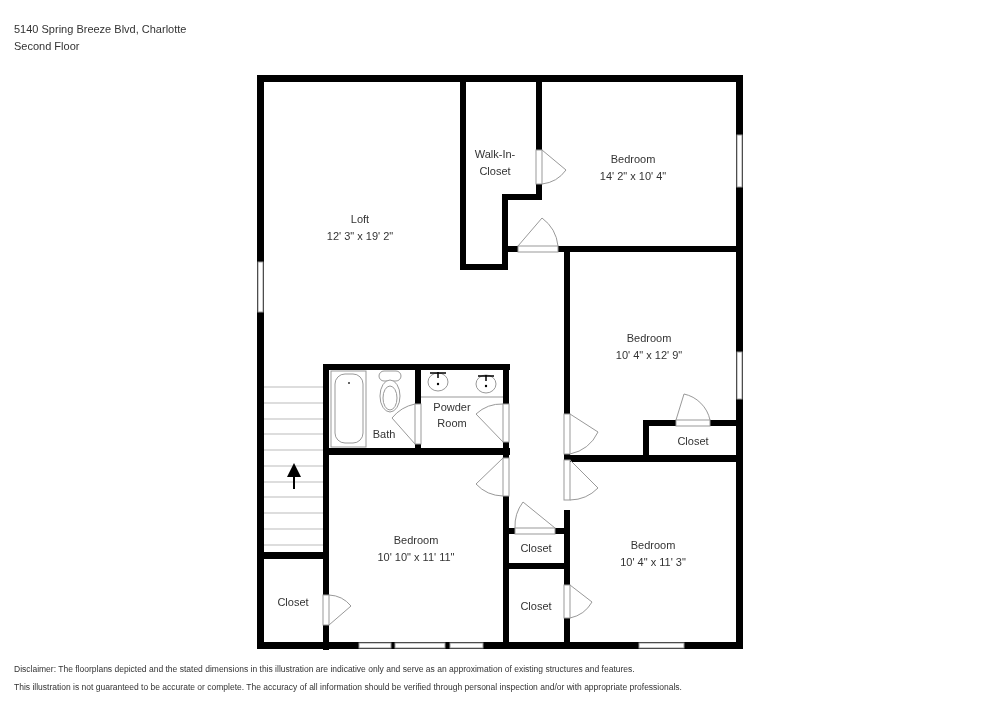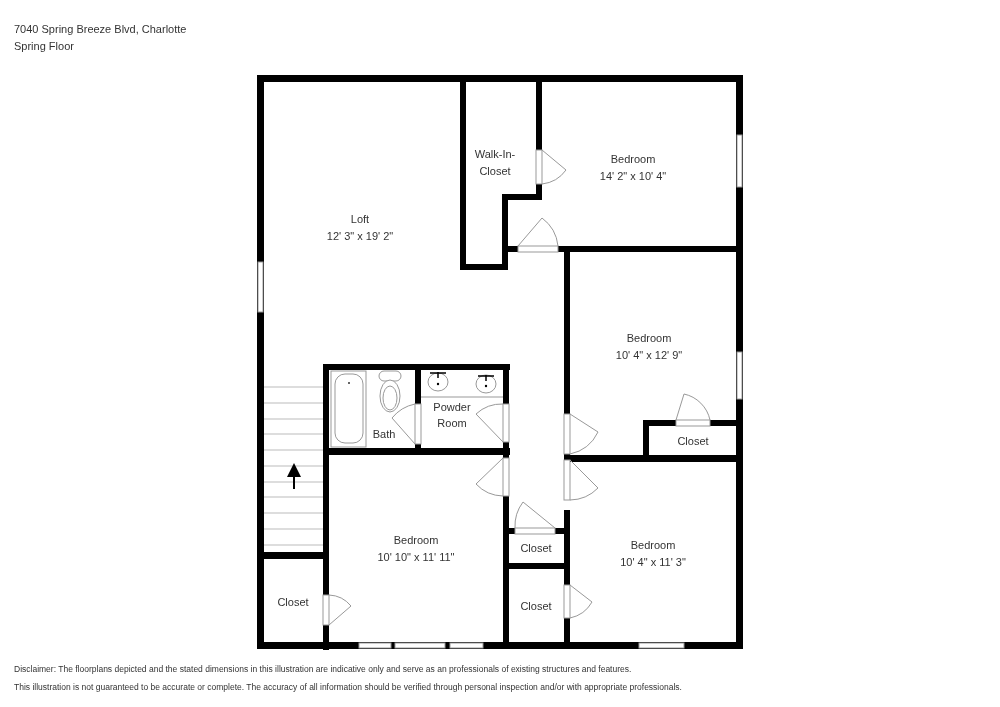--- a/index.html
+++ b/index.html
@@ -9,22 +9,22 @@
   .disclaimer { position: absolute; left: 14px; font-size: 8.5px; color: #333; white-space: nowrap; }
   #d1 { top: 664px; }
   #d2 { top: 682px; text-align: center; }
   svg { position: absolute; left: 0; top: 0; }
   .lbl { font-family: "Liberation Sans", sans-serif; font-size: 11px; fill: #333; text-anchor: middle; }
 </style>
 </head>
 <body>
 
 <div class="header">
-  <div>7040 Spring Breeze Blvd, Charlotte</div>
-  <div>Spring Floor</div>
+  <div>5140 Spring Breeze Blvd, Charlotte</div>
+  <div>Second Floor</div>
 </div>
 
 <svg width="1000" height="707" viewBox="0 0 1000 707">
 
   <g fill="#000">
     <rect x="257" y="75" width="486" height="7"></rect>
     <rect x="257" y="642" width="486" height="7"></rect>
     <rect x="257" y="75" width="7" height="574"></rect>
     <rect x="736" y="75" width="7" height="574"></rect>
   </g>
@@ -179,14 +179,14 @@
 
     <text class="lbl" x="653" y="549">Bedroom</text>
     <text class="lbl" x="653" y="566">10' 4" x 11' 3"</text>
 
     <text class="lbl" x="536" y="552">Closet</text>
     <text class="lbl" x="536" y="610">Closet</text>
     <text class="lbl" x="293" y="606">Closet</text>
   </g>
 </svg>
 
-<div class="disclaimer" id="d1">Disclaimer: The floorplans depicted and the stated dimensions in this illustration are indicative only and serve as an professionals of existing structures and features.</div>
+<div class="disclaimer" id="d1">Disclaimer: The floorplans depicted and the stated dimensions in this illustration are indicative only and serve as an approximation of existing structures and features.</div>
 <div class="disclaimer" id="d2">This illustration is not guaranteed to be accurate or complete. The accuracy of all information should be verified through personal inspection and/or with appropriate professionals.</div>
 
 </body></html>

